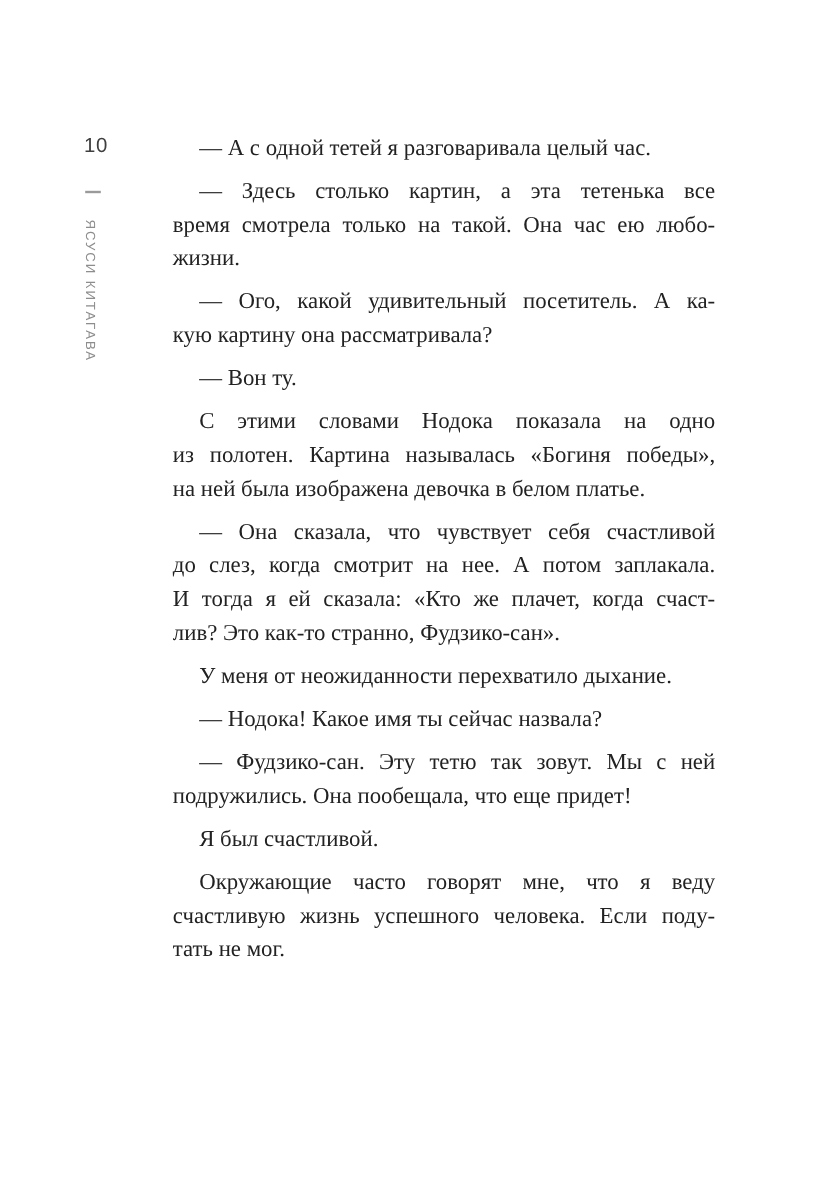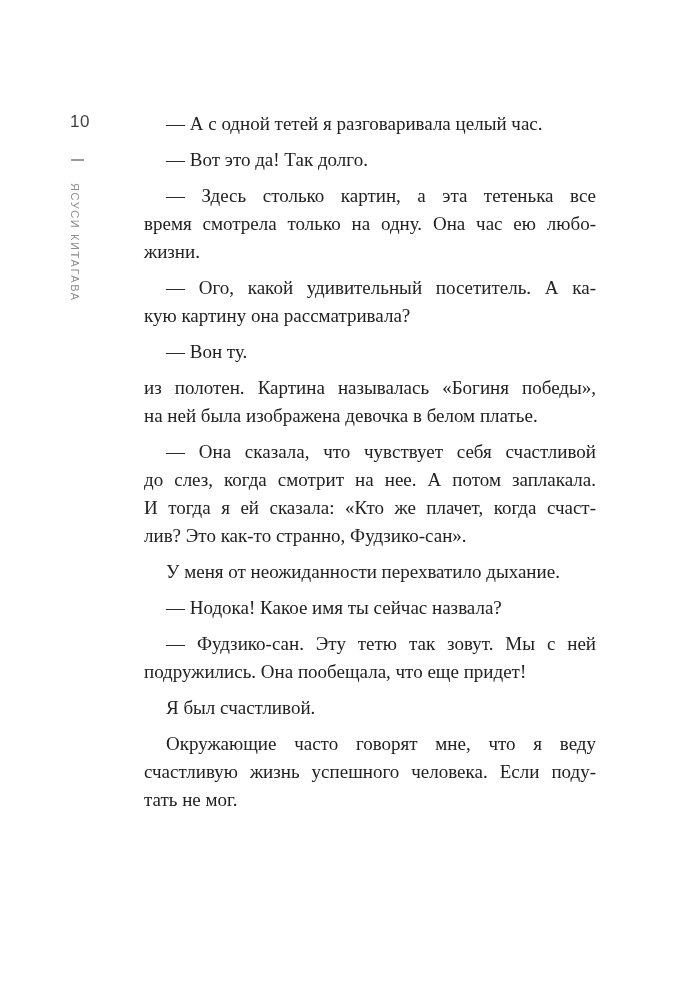--- a/index.html
+++ b/index.html
@@ -77,35 +77,33 @@
 
 <div class="page">
   <div class="page-number">10</div>
   <div class="margin-divider"></div>
   <div class="author-vertical">ЯСУСИ КИТАГАВА</div>
   <div class="text-block">
       <div class="para">
         <div class="line first last">— А с одной тетей я разговаривала целый час.</div>
       </div>
       <div class="para">
-        <div class="line first last">— Вот это да! Так долго.</div>
-      </div>
-      <div class="para">
         <div class="line first">— Здесь столько картин, а эта тетенька все</div>
-        <div class="line">время смотрела только на одну. Она час ею любо-</div>
+        <div class="line">время смотрела только на такой. Она час ею любо-</div>
         <div class="line last">жизни.</div>
       </div>
       <div class="para">
         <div class="line first">— Ого, какой удивительный посетитель. А ка-</div>
         <div class="line last">кую картину она рассматривала?</div>
       </div>
       <div class="para">
         <div class="line first last">— Вон ту.</div>
       </div>
       <div class="para">
+        <div class="line first">С этими словами Нодока показала на одно</div>
         <div class="line">из полотен. Картина называлась «Богиня победы»,</div>
         <div class="line last">на ней была изображена девочка в белом платье.</div>
       </div>
       <div class="para">
         <div class="line first">— Она сказала, что чувствует себя счастливой</div>
         <div class="line">до слез, когда смотрит на нее. А потом заплакала.</div>
         <div class="line">И тогда я ей сказала: «Кто же плачет, когда счаст-</div>
         <div class="line last">лив? Это как-то странно, Фудзико-сан».</div>
       </div>
       <div class="para">

